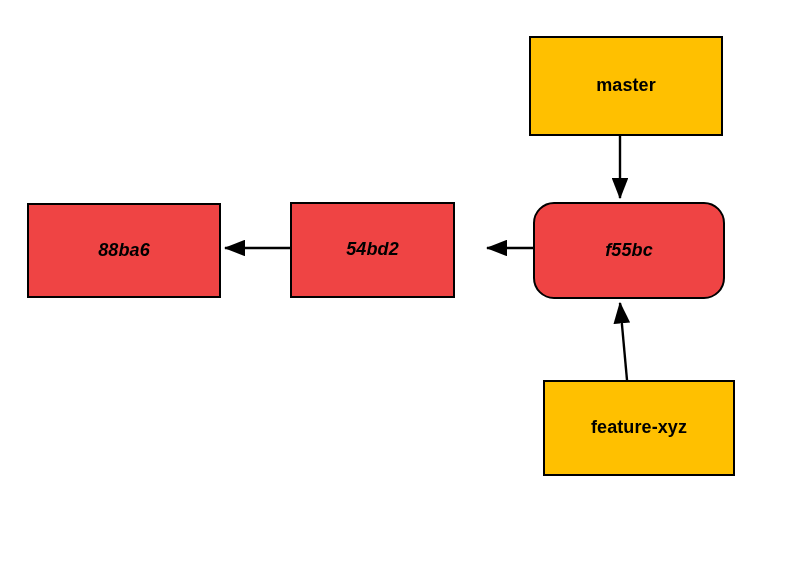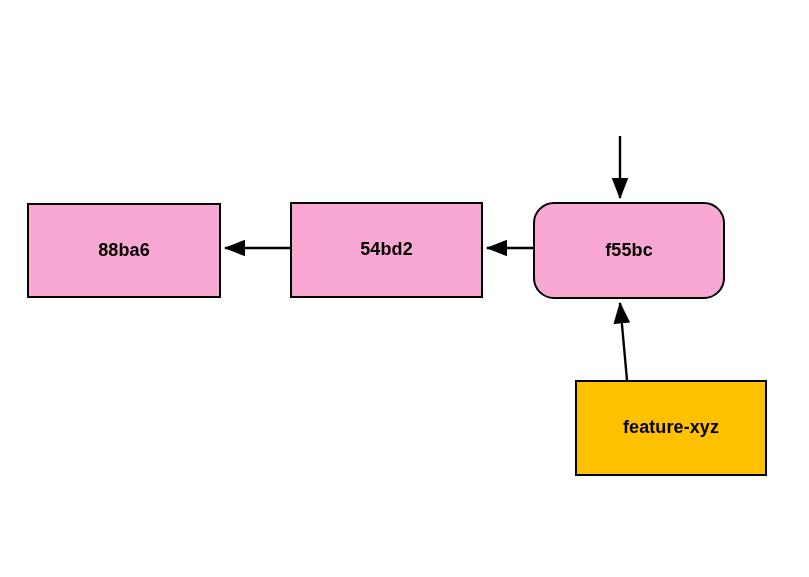--- a/index.html
+++ b/index.html
@@ -31,39 +31,40 @@
     font-family: "Liberation Sans", sans-serif;
     font-weight: bold;
     font-size: 18px;
     line-height: 1.1;
     color: #000000;
     letter-spacing: 0.1px;
     white-space: nowrap;
     user-select: none;
   }
   .commit-node {
-    background: #f9a8d4;
+    background: #ef4444;
+    font-style: italic;
   }
   .branch-node {
     background: #ffc000;
   }
   #edges {
     position: absolute;
     left: 0;
     top: 0;
     width: 809px;
     height: 577px;
     pointer-events: none;
   }
   
   #node-88ba6      { left: 27px;  top: 203px; width: 194px; height: 95px; }
-  #node-54bd2      { left: 290px; top: 202px; width: 193px; height: 96px; }
+  #node-54bd2      { left: 290px; top: 202px; width: 165px; height: 96px; }
   #node-f55bc      { left: 533px; top: 202px; width: 192px; height: 97px; border-radius: 21px; }
   #node-master     { left: 529px; top: 36px;  width: 194px; height: 100px; }
-  #node-featurexyz { left: 543px; top: 380px; width: 192px; height: 96px; margin-left: 32px; }
+  #node-featurexyz { left: 543px; top: 380px; width: 192px; height: 96px; }
 </style>
 </head>
 <body>
 
 <div id="canvas">
 
   <svg id="edges" width="809" height="577" viewBox="0 0 809 577" xmlns="http://www.w3.org/2000/svg">
     <defs>
       <marker id="arrowhead" markerWidth="9" markerHeight="7" refX="8.5" refY="3.5" orient="auto" markerUnits="strokeWidth">
         <polygon points="0 0, 9 3.5, 0 7" fill="#000000"></polygon>
@@ -84,18 +85,21 @@
   </div>
 
   <div class="node commit-node" id="node-54bd2">
     <span class="node-label">54bd2</span>
   </div>
 
   <div class="node commit-node" id="node-f55bc">
     <span class="node-label">f55bc</span>
   </div>
 
+  <div class="node branch-node" id="node-master">
+    <span class="node-label">master</span>
+  </div>
 
   <div class="node branch-node" id="node-featurexyz">
     <span class="node-label">feature-xyz</span>
   </div>
 
 </div>
 
 </body></html>

